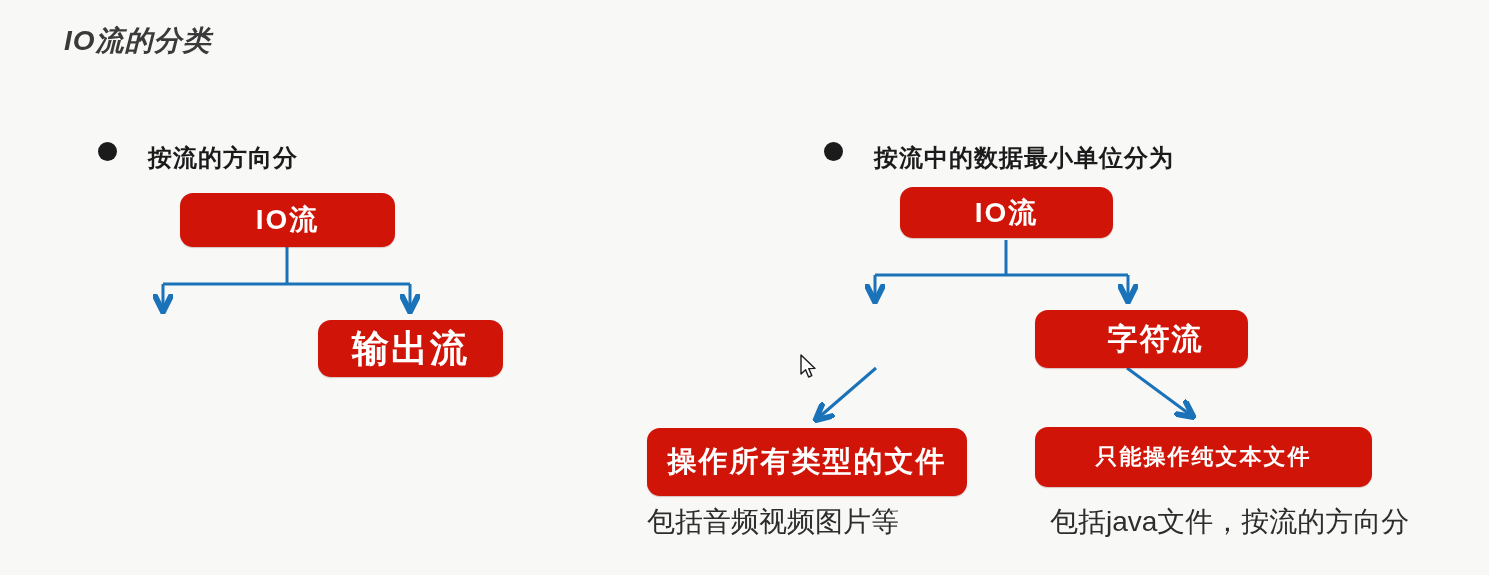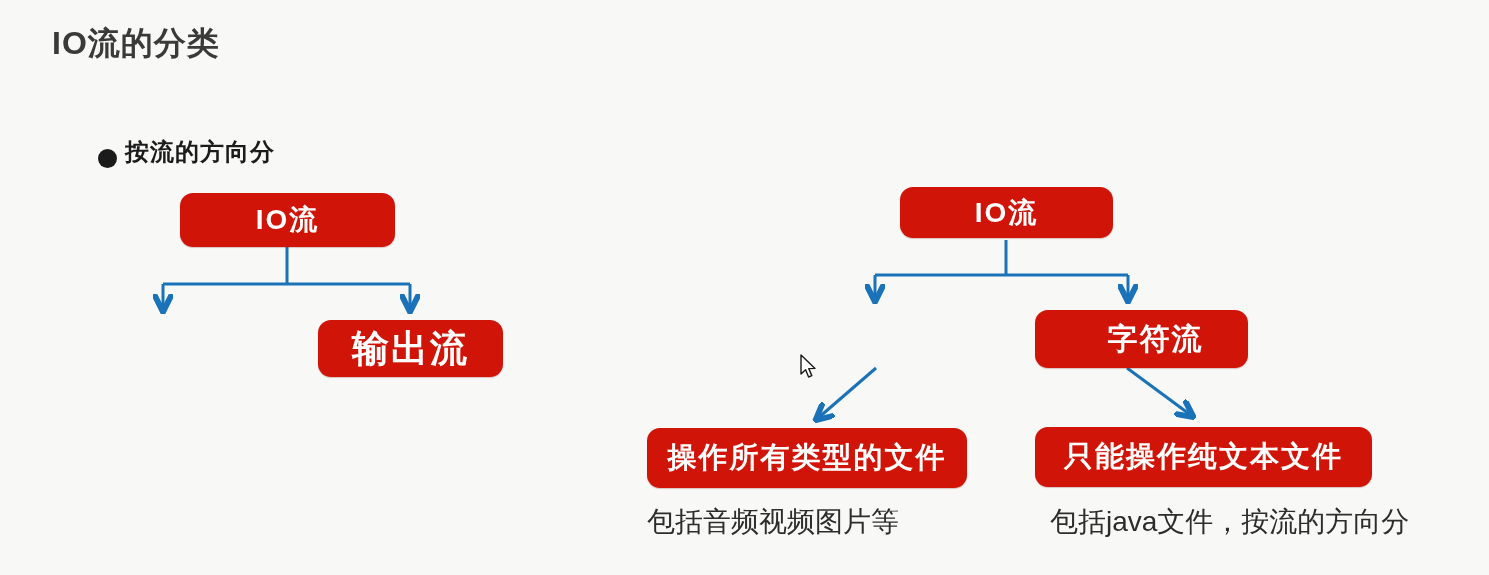--- a/index.html
+++ b/index.html
@@ -9,32 +9,33 @@
   }
   .canvas {
     position: relative;
     width: 1489px;
     height: 575px;
     background: var(--background, #f8f8f7);
     overflow: hidden;
   }
   .title {
     position: absolute;
-    left: 52px; top: 22px;
+    left: 64px; top: 22px;
     margin: 0;
-    font-size: 32px;
+    font-size: 28px;
     font-weight: bold;
     letter-spacing: 1px;
     color: var(--title-text, #3a3a3a);
+    font-style: italic;
   }
   .heading {
     position: absolute;
     display: flex;
-    align-items: flex-end;
-    gap: 8px;
+    align-items: flex-start;
+    gap: 31px;
     height: 26px;
   }
   .bullet {
     width: 19px; height: 19px;
     border-radius: 50%;
     background: var(--heading-text, #1b1b1b);
     flex: 0 0 auto;
   }
   .heading-text {
     font-size: 24px;
@@ -87,20 +88,24 @@
 
 <div class="canvas">
 
   <h1 class="title">IO流的分类</h1>
 
   <div class="heading" style="left:98px; top:142px;">
     <span class="bullet"></span>
     <span class="heading-text">按流的方向分</span>
   </div>
 
+  <div class="heading" style="left:824px; top:142px;">
+    <span class="bullet"></span>
+    <span class="heading-text">按流中的数据最小单位分为</span>
+  </div>
 
   <svg class="connectors" width="1489" height="575" viewBox="0 0 1489 575">
     <defs>
       <marker id="arrowV" viewBox="0 0 10 10" refX="8" refY="5" markerWidth="6.5" markerHeight="6.5" orient="auto">
         <path d="M1,1 L9,5 L1,9" fill="none" stroke="#1a72b8" stroke-width="2.2" stroke-linecap="round"></path>
       </marker>
     </defs>
 
     <path d="M287,247 V284"></path>
     <path d="M163,284 H410"></path>
@@ -113,22 +118,22 @@
     <path d="M1128,275 V300" marker-end="url(#arrowV)"></path>
     <path d="M876,368 L817,419" marker-end="url(#arrowV)"></path>
     <path d="M1127,368 L1192,416" marker-end="url(#arrowV)"></path>
   </svg>
 
   <div class="node" style="left:180px; top:193px; width:215px; height:54px; font-size:28px;">IO流</div>
   <div class="node" style="left:318px; top:320px; width:185px; height:57px; font-size:37px;">输出流</div>
 
   <div class="node" style="left:900px; top:187px; width:213px; height:51px; font-size:28px;">IO流</div>
   <div class="node" style="left:1035px; top:310px; width:185px; height:58px; font-size:30px;padding-left:28px;">字符流</div>
-  <div class="node" style="left:647px; top:428px; width:320px; height:60px; font-size:29px;">操作所有类型的文件</div>
-  <div class="node" style="left:1035px; top:427px; width:337px; height:60px; font-size:29px;">只能操作纯文本文件</div>
+  <div class="node" style="left:647px; top:428px; width:320px; height:68px; font-size:29px;">操作所有类型的文件</div>
+  <div class="node" style="left:1035px; top:427px; width:337px; height:60px; font-size:22px;">只能操作纯文本文件</div>
 
   <div class="note" style="left:647px; top:503px; width:320px;">包括音频视频图片等</div>
   <div class="note" style="left:1050px; top:503px; width:360px;">包括java文件，按流的方向分</div>
 
   <svg class="cursor-svg" width="22" height="28" viewBox="0 0 22 28">
     <path d="M3,2 L3,21 L7.6,16.8 L10.6,24 L13.8,22.6 L10.8,15.6 L17,15.4 Z" fill="#ffffff" stroke="#1b1b1b" stroke-width="1.4" stroke-linejoin="round"></path>
   </svg>
 
 </div>
 

